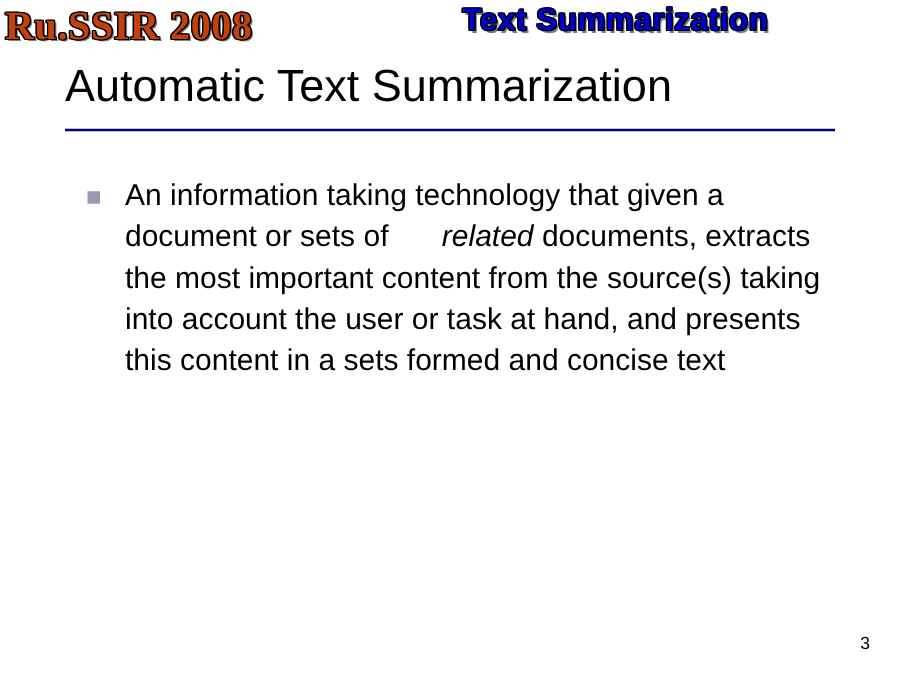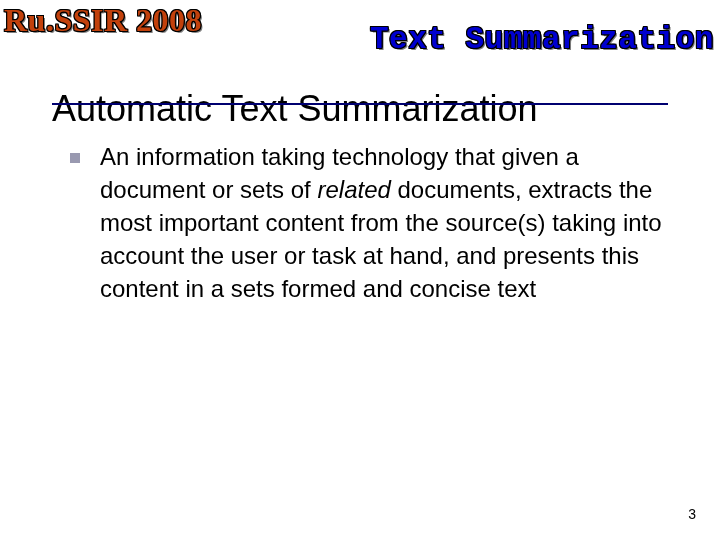--- a/index.html
+++ b/index.html
@@ -20,40 +20,38 @@
     text-shadow:
       1px 0 #000, -1px 0 #000, 0 1px #000, 0 -1px #000,
       1px 1px #000, -1px -1px #000, 1px -1px #000, -1px 1px #000,
       2px 2px 0 #808080;
     letter-spacing: 0.5px;
   }
   .header-right {
     position: absolute;
     top: 2px;
     left: 370px;
-    font-family: Liberation Mono, monospace;
+    font-family: Liberation Sans, sans-serif;
     font-weight: 900;
-    font-size: 31px;
+    font-size: 25px;
     color: #0000d0;
     text-shadow:
       1px 0 #000, -1px 0 #000, 0 1px #000, 0 -1px #000,
       1px 1px #000, -1px -1px #000, 1px -1px #000, -1px 1px #000,
       2px 2px 0 #808080;
     letter-spacing: 0.5px;
-    margin-top: 20px;
   }
   .title {
     position: absolute;
     top: 48px;
     left: 52px;
     font-family: Verdana, Geneva, sans-serif;
     font-size: 36px;
     color: #000;
     font-weight: 400;
-    margin-top: 40px;
   }
   .title-rule {
     position: absolute;
     top: 103px;
     left: 52px;
     width: 616px;
     height: 0;
     border-top: 2px solid #000070;
   }
   .body-area {
@@ -73,21 +71,21 @@
     margin-top: 13px;
     margin-right: 20px;
     flex: 0 0 10px;
   }
   .bullet-text {
     font-family: Verdana, Geneva, sans-serif;
     font-size: 24px;
     line-height: 1.38;
     color: #000;
   }
-  .ital { font-style: italic; }
+  .ital { font-style: italic; margin-left: 36px; }
   .page-num {
     position: absolute;
     bottom: 18px;
     right: 24px;
     font-family: Arial, sans-serif;
     font-size: 14px;
     color: #000;
   }
 </style>
 </head>

